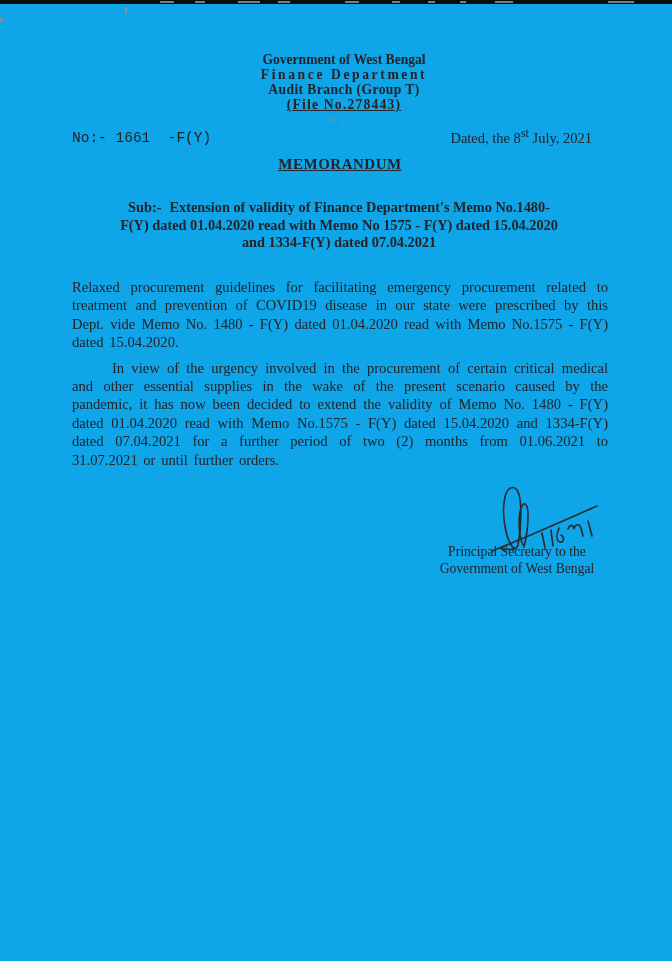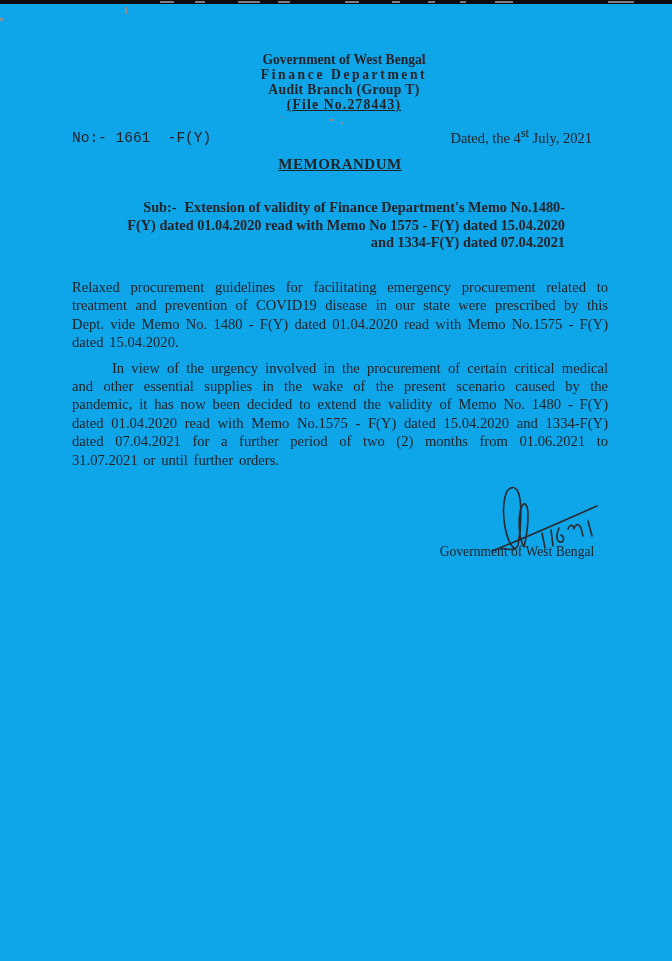--- a/index.html
+++ b/index.html
@@ -36,21 +36,21 @@
 
   .title{
     position:absolute;top:156px;left:0;width:680px;
     text-align:center;font-weight:bold;font-size:15px;
     letter-spacing:0.5px;text-decoration:underline;
   }
 
   .subject{
     position:absolute;top:199px;left:113px;width:452px;
     font-weight:bold;font-size:14.3px;line-height:17.5px;
-    text-align:right;
+    text-align:center;
   }
   .subject .lbl{margin-right:8px;}
 
   .bodytext{
     position:absolute;top:278px;left:72px;width:536px;
     font-size:14.6px;line-height:18.4px;text-align:justify;
     word-spacing:2px;
   }
   .bodytext p{margin:0 0 7px 0;}
   .bodytext p.indent{text-indent:40px;}
@@ -86,21 +86,21 @@
 
   <div class="header">
     <div class="h1">Government of West Bengal</div>
     <div class="h2">Finance Department</div>
     <div class="h3">Audit Branch (Group T)</div>
     <div class="h4">(File No.278443)</div>
   </div>
 
   <div class="memoline">
     <span class="no">No:- 1661  -F(Y)</span>
-    <span class="date"><span>Dated, the 4</span><sup>st</sup><span> July, 2021</span></span>
+    <span class="date"><span>Dated, the 8</span><sup>st</sup><span> July, 2021</span></span>
   </div>
 
   <div class="title">MEMORANDUM</div>
 
   <div class="subject">
     <span class="lbl">Sub:-</span><span>Extension of validity of Finance Department's Memo No.1480- F(Y) dated 01.04.2020 read with Memo No 1575 - F(Y) dated 15.04.2020 and 1334-F(Y) dated 07.04.2021</span>
   </div>
 
   <div class="bodytext">
     <p>Relaxed procurement guidelines for facilitating emergency procurement related to treatment and prevention of COVID19 disease in our state were prescribed by this Dept. vide Memo No. 1480 - F(Y) dated 01.04.2020 read with Memo No.1575 - F(Y) dated 15.04.2020.</p>
@@ -118,16 +118,17 @@
 
       <path d="M74 56 l 3 15"></path>
       <path d="M83 53 l 2 16"></path>
       <path d="M91 51 c -3 7, -3 13, 1 14 c 4 1, 5 -5, 1 -7"></path>
       <path d="M100 52 c 2 -5, 5 -5, 6 0 c 1 -5, 5 -6, 7 -1 l 2 8"></path>
       <path d="M120 44 l 4 15"></path>
     </g>
   </svg>
 
   <div class="sigblock">
+    <div>Principal Secretary to the</div>
     <div>Government of West Bengal</div>
   </div>
 
 </div>
 
 </body></html>

